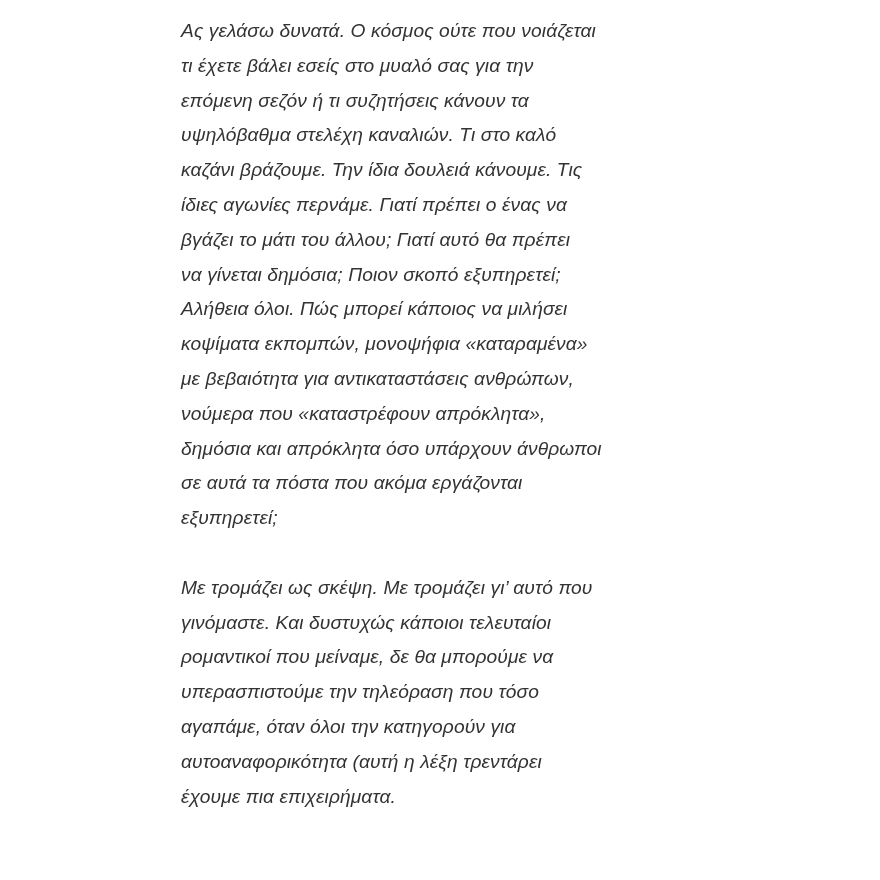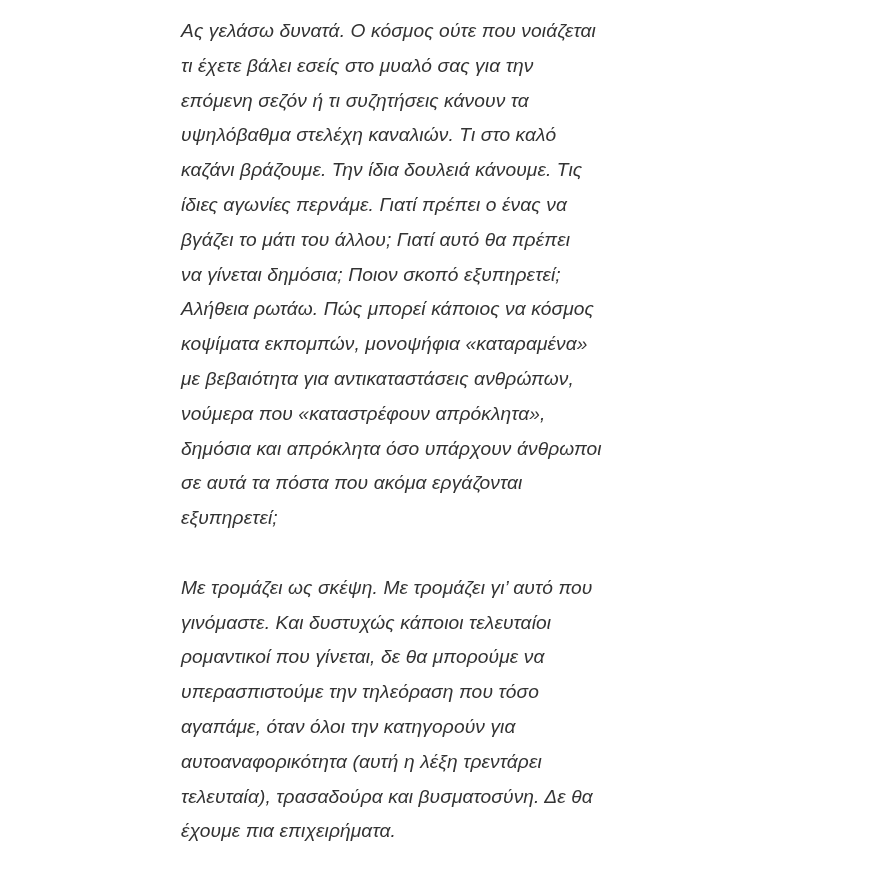--- a/index.html
+++ b/index.html
@@ -24,32 +24,31 @@
 <div class="doc">
   <div>
     <span class="line">Ας γελάσω δυνατά. Ο κόσμος ούτε που νοιάζεται</span>
     <span class="line">τι έχετε βάλει εσείς στο μυαλό σας για την</span>
     <span class="line">επόμενη σεζόν ή τι συζητήσεις κάνουν τα</span>
     <span class="line">υψηλόβαθμα στελέχη καναλιών. Τι στο καλό</span>
     <span class="line">καζάνι βράζουμε. Την ίδια δουλειά κάνουμε. Τις</span>
     <span class="line">ίδιες αγωνίες περνάμε. Γιατί πρέπει ο ένας να</span>
     <span class="line">βγάζει το μάτι του άλλου; Γιατί αυτό θα πρέπει</span>
     <span class="line">να γίνεται δημόσια; Ποιον σκοπό εξυπηρετεί;</span>
-    <span class="line">Αλήθεια ρωτάω. Πώς μπορεί κάποιος να κόσμος</span>
+    <span class="line">Αλήθεια όλοι. Πώς μπορεί κάποιος να μιλήσει</span>
     <span class="line">κοψίματα εκπομπών, μονοψήφια «καταραμένα»</span>
     <span class="line">με βεβαιότητα για αντικαταστάσεις ανθρώπων,</span>
     <span class="line">νούμερα που «καταστρέφουν απρόκλητα»,</span>
     <span class="line">δημόσια και απρόκλητα όσο υπάρχουν άνθρωποι</span>
     <span class="line">σε αυτά τα πόστα που ακόμα εργάζονται</span>
     <span class="line">εξυπηρετεί;</span>
   </div>
   <span class="gap"></span>
   <div>
     <span class="line">Με τρομάζει ως σκέψη. Με τρομάζει γι’ αυτό που</span>
     <span class="line">γινόμαστε. Και δυστυχώς κάποιοι τελευταίοι</span>
-    <span class="line">ρομαντικοί που γίνεται, δε θα μπορούμε να</span>
+    <span class="line">ρομαντικοί που μείναμε, δε θα μπορούμε να</span>
     <span class="line">υπερασπιστούμε την τηλεόραση που τόσο</span>
     <span class="line">αγαπάμε, όταν όλοι την κατηγορούν για</span>
     <span class="line">αυτοαναφορικότητα (αυτή η λέξη τρεντάρει</span>
-    <span class="line">τελευταία), τρασαδούρα και βυσματοσύνη. Δε θα</span>
     <span class="line">έχουμε πια επιχειρήματα.</span>
   </div>
 </div>
 
 </body></html>

